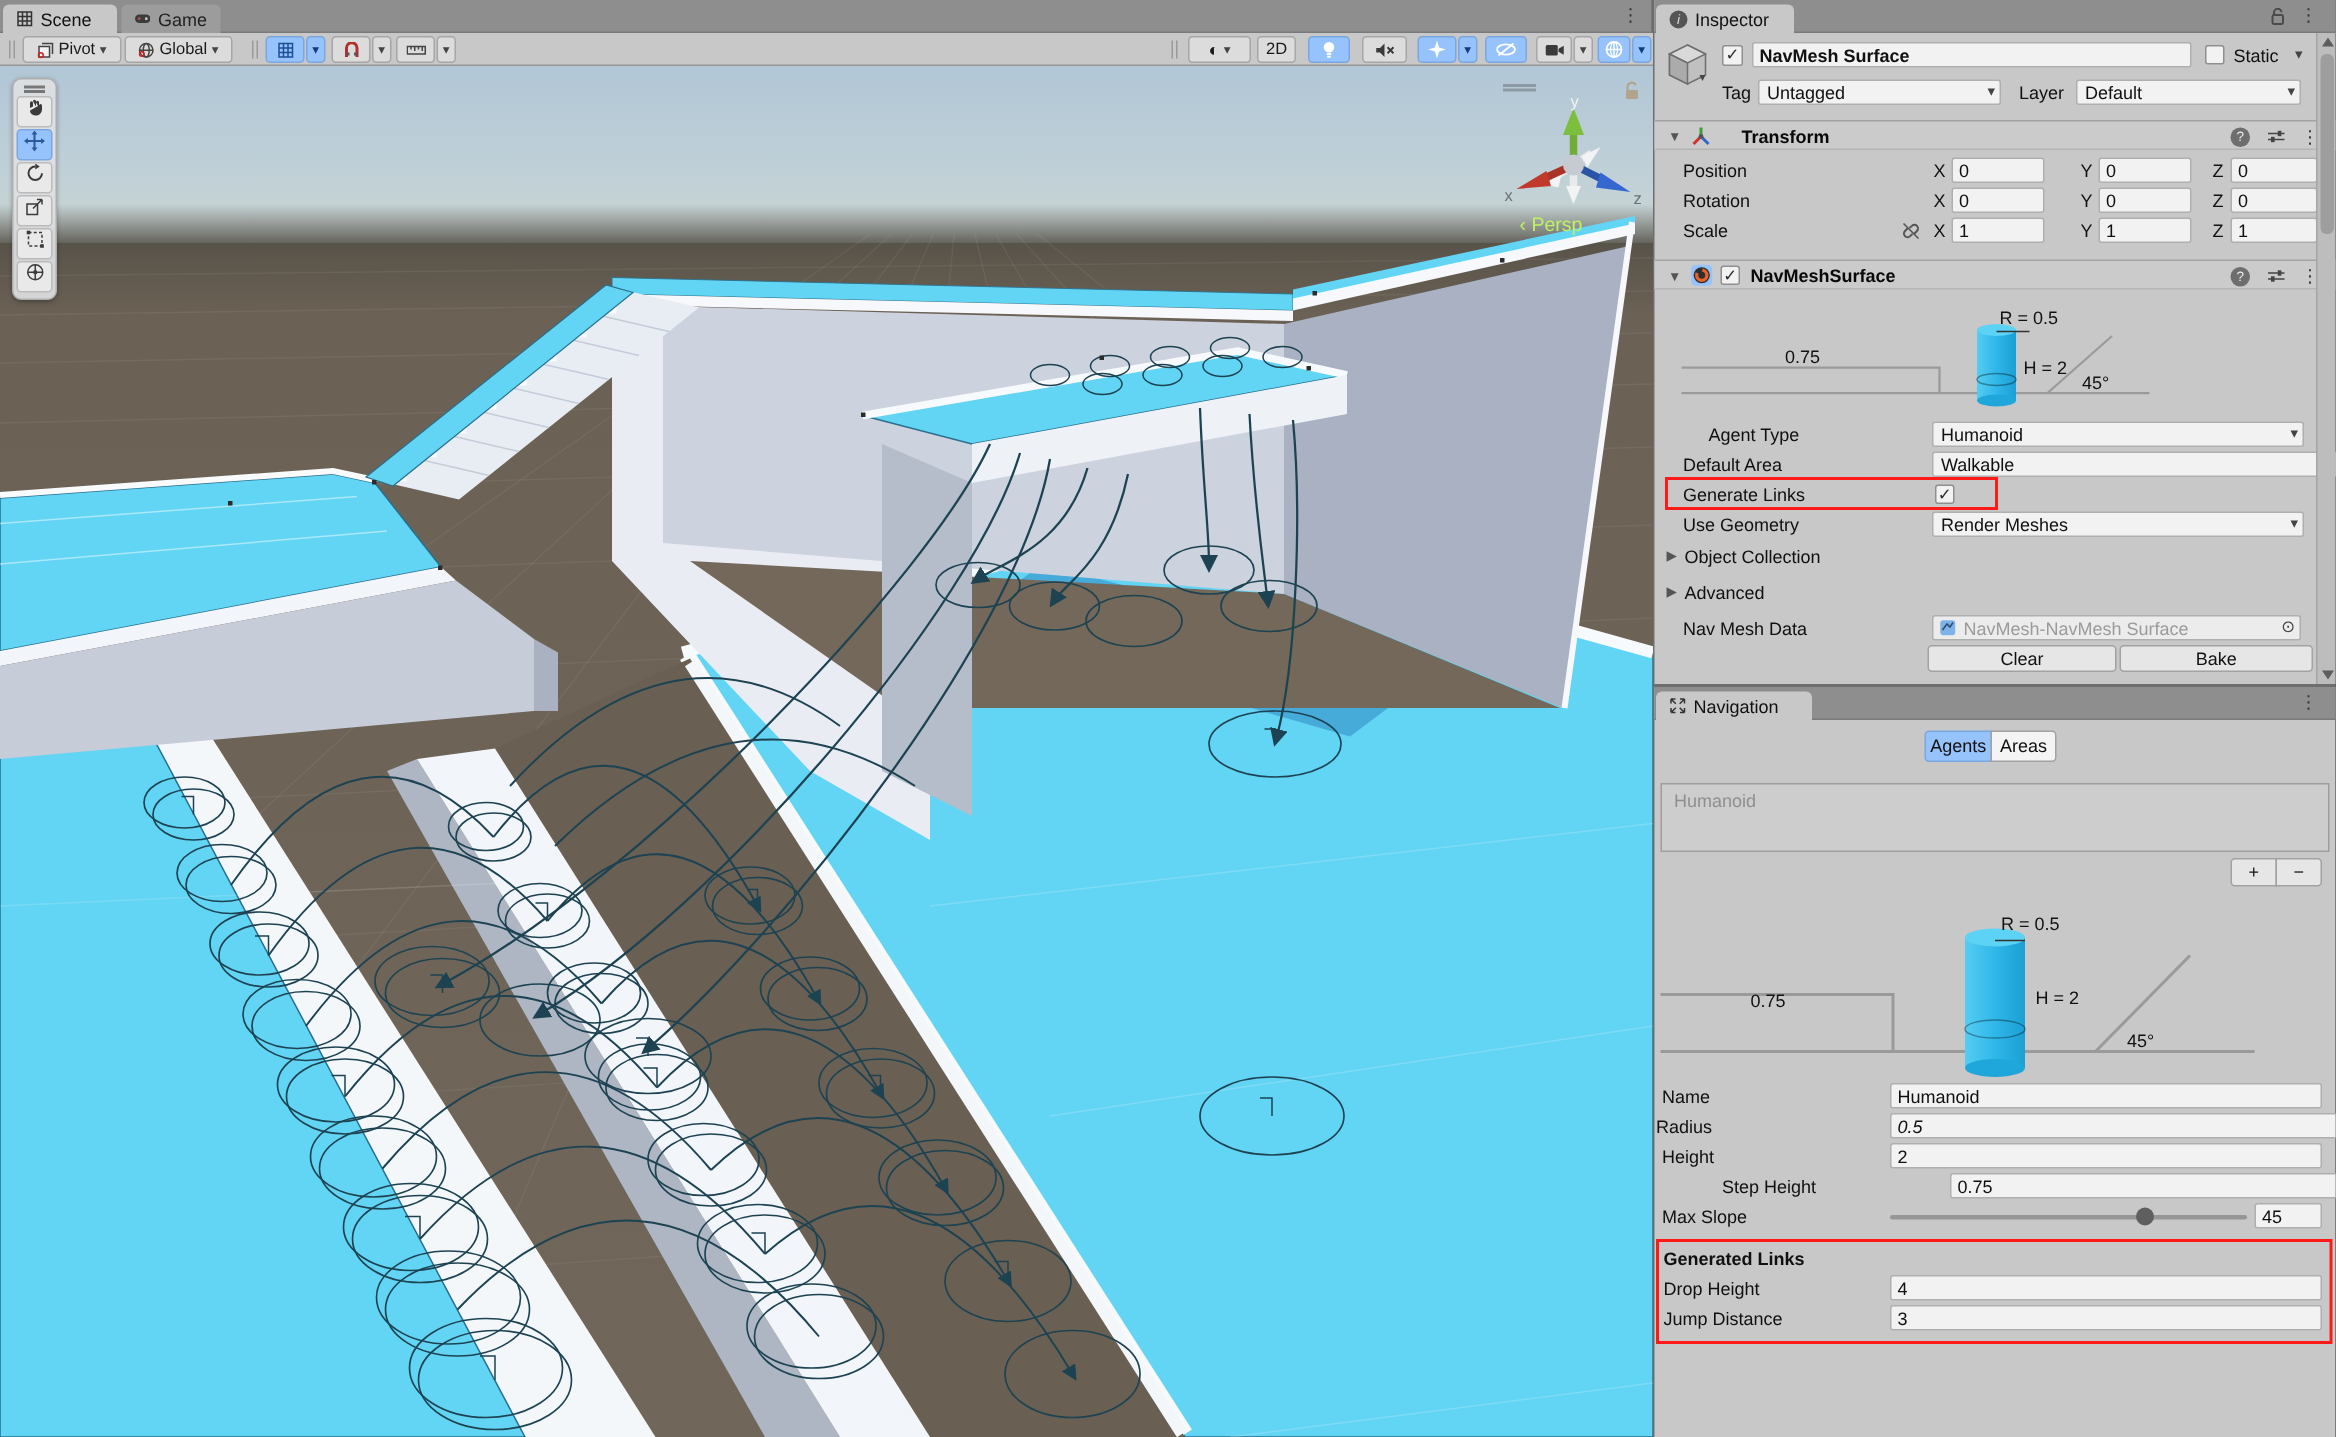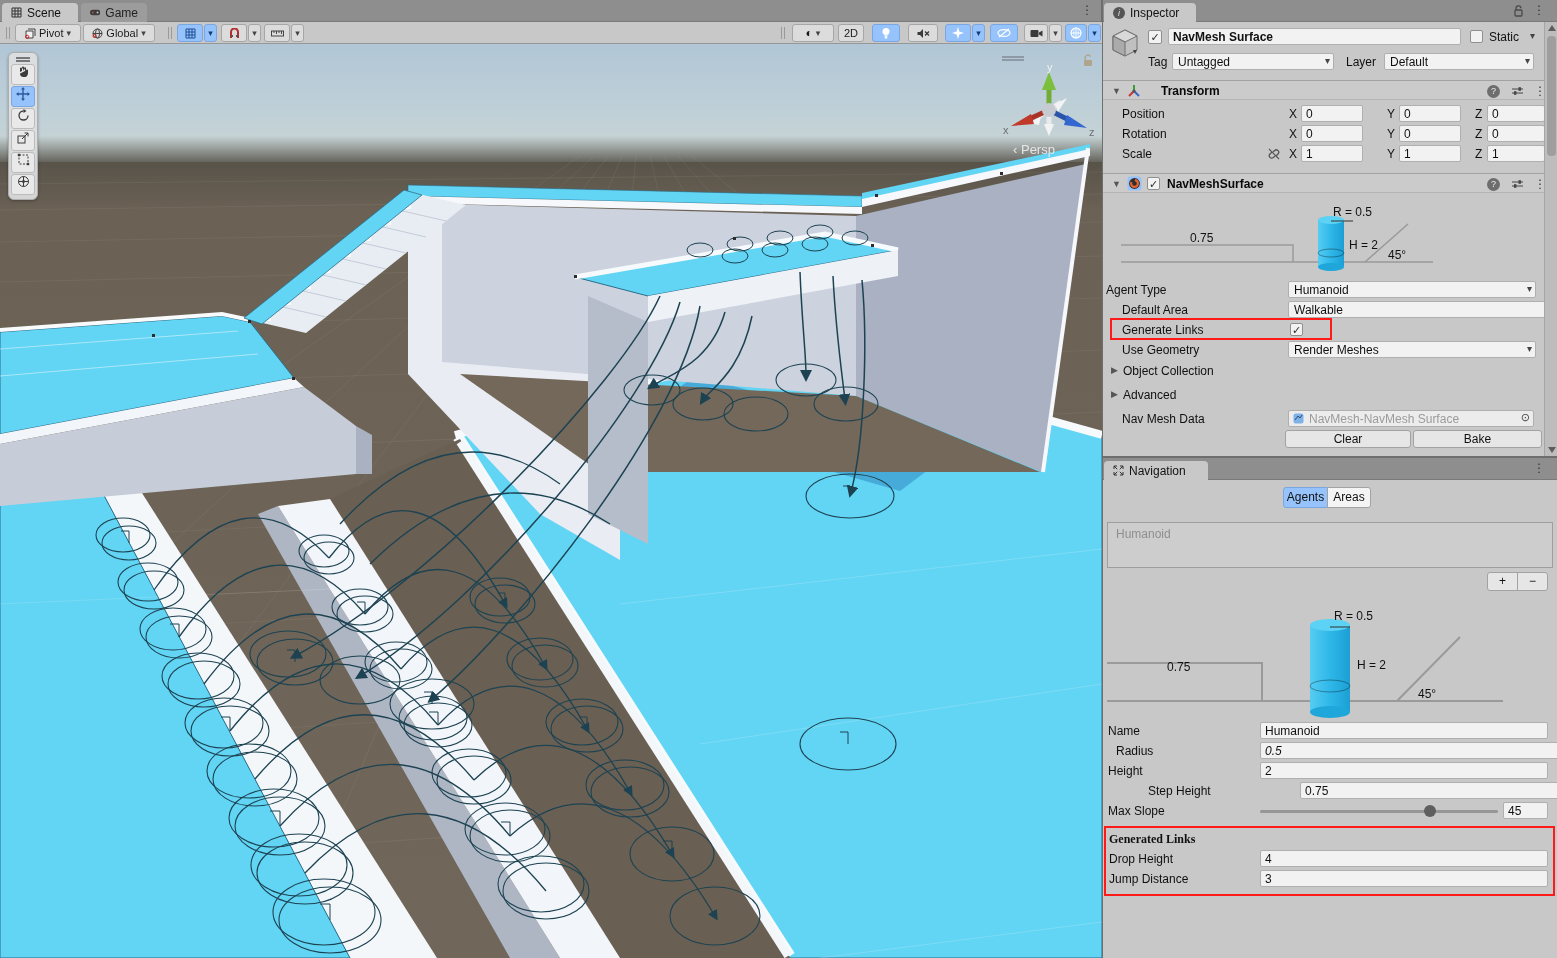--- a/index.html
+++ b/index.html
@@ -449,21 +449,21 @@
         <path d="M48 8 41 26h14z" fill="#7bbf3c"></path>
       <path d="M48 46 26 56" stroke="#aa3327" stroke-width="5"></path>
         <path d="M10 62 30 50l3 10z" fill="#c0392b"></path>
       <path d="M48 46 70 57" stroke="#2a54a8" stroke-width="5"></path>
         <path d="M86 64 66 51l-3 10z" fill="#3468d0"></path>
       <circle cx="48" cy="46" r="7" fill="#c6cbd2"></circle>
       <text x="46" y="7" font-size="11" fill="#f0f3f0">y</text>
       <text x="2" y="70" font-size="11" fill="#6b7077">x</text>
       <text x="88" y="72" font-size="11" fill="#6b7077">z</text>
     </svg>
-    <div style="position:absolute;left:18px;top:92px;font-size:13px;color:#e5e5e5;">
+    <div style="position:absolute;left:18px;top:92px;font-size:13px;color:#bef264;">
       <span>‹</span>
       <span>Persp</span>
     </div>
   </div>
 </div>
 
 <div style="position:absolute;left:1103px;top:0;width:454px;height:456px;background:#c8c8c8;">
   <div class="tabbar">
     <div class="tab" style="left:1px;width:92px;">
       <span style="width:12px;height:12px;border-radius:50%;background:#555;color:#ddd;font-size:9px;font-style:italic;text-align:center;line-height:12px;display:inline-block;">i</span>
@@ -580,21 +580,21 @@
     <ellipse cx="228" cy="71" rx="13" ry="4" fill="#1fa6da"></ellipse>
     <ellipse cx="228" cy="57" rx="13" ry="4" fill="none" stroke="rgba(0,0,0,.35)"></ellipse>
     <ellipse cx="228" cy="24" rx="13" ry="4" fill="#5cd2f4"></ellipse>
     <path d="M228 25 H250" stroke="#333" stroke-width="1"></path>
     <text x="230" y="20" font-size="12" fill="#111">R = 0.5</text>
     <text x="87" y="46" font-size="12" fill="#111">0.75</text>
     <text x="246" y="53" font-size="12" fill="#111">H = 2</text>
     <text x="285" y="63" font-size="12" fill="#111">45°</text>
   </svg>
   <div class="row" style="top:281px;">
-    <span class="lbl" style="left:3px;">Agent Type</span>
+    <span class="lbl" style="left:36px;">Agent Type</span>
     <div class="dd" style="left:185px;width:248px;">
       <span>Humanoid</span>
       <span class="caret">▾</span>
     </div>
   </div>
   <div class="row" style="top:301px;">
     <span class="lbl" style="left:19px;">Default Area</span>
     <div class="dd" style="left:185px;width:284px;">
       <span>Walkable</span>
       <span class="caret">▾</span>
@@ -687,40 +687,40 @@
     <text x="64" y="73" font-size="12" fill="#111">0.75</text>
     <text x="254" y="71" font-size="12" fill="#111">H = 2</text>
     <text x="315" y="100" font-size="12" fill="#111">45°</text>
   </svg>
 
   <div class="row" style="top:264px;">
     <span class="lbl" style="left:5px;">Name</span>
     <input class="fld" style="left: 157px; width: 288px;" value="Humanoid">
   </div>
   <div class="row" style="top:284px;">
-    <span class="lbl" style="left:13px;">Radius</span>
+    <span class="lbl" style="left:1px;">Radius</span>
     <input class="fld" style="left: 157px; width: 340px; font-style: italic;" value="0.5">
   </div>
   <div class="row" style="top:304px;">
     <span class="lbl" style="left:5px;">Height</span>
     <input class="fld" style="left: 157px; width: 288px;" value="2">
   </div>
   <div class="row" style="top:324px;margin-left:40px;">
     <span class="lbl" style="left:5px;">Step Height</span>
     <input class="fld" style="left: 157px; width: 288px;" value="0.75">
   </div>
   <div class="row" style="top:344px;">
     <span class="lbl" style="left:5px;">Max Slope</span>
     <div style="position:absolute;left:157px;top:8px;width:238px;height:3px;background:#969696;border-radius:2px;"></div>
     <div style="position:absolute;left:321px;top:3px;width:12px;height:12px;border-radius:50%;background:#5f5f5f;"></div>
     <input class="fld" style="left: 400px; width: 45px;" value="45">
   </div>
 
   <div class="redbox" style="left:1px;top:368px;width:451px;height:70px;"></div>
-  <div class="row" style="top:372px;font-family:Liberation Serif, serif;">
+  <div class="row" style="top:372px;">
     <span class="lbl" style="left:6px;font-weight:bold;">Generated Links</span>
   </div>
   <div class="row" style="top:392px;">
     <span class="lbl" style="left:6px;">Drop Height</span>
     <input class="fld" style="left: 157px; width: 288px;" value="4">
   </div>
   <div class="row" style="top:412px;">
     <span class="lbl" style="left:6px;">Jump Distance</span>
     <input class="fld" style="left: 157px; width: 288px;" value="3">
   </div>

